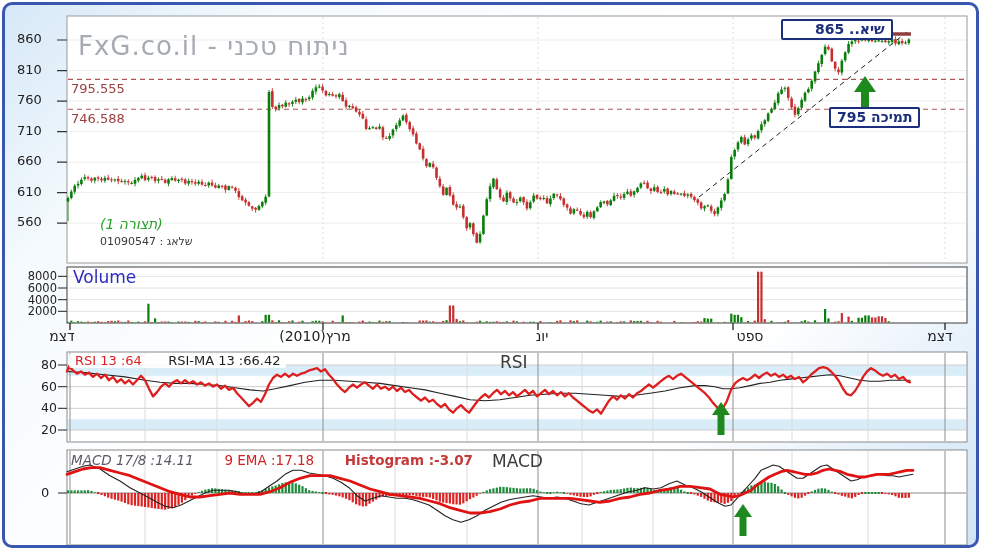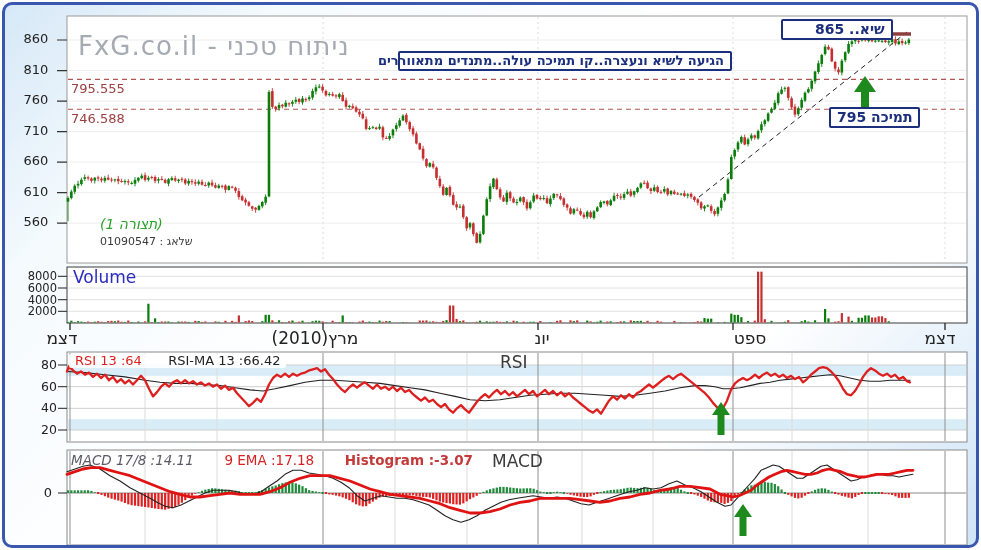--- a/index.html
+++ b/index.html
@@ -2,24 +2,24 @@
 <html><head>
 <meta charset="utf-8">
 <style>
   html,body{margin:0;padding:0;background:#fff;font-family:"DejaVu Sans",sans-serif;}
   #stage{position:relative;width:981px;height:550px;background:#fff;overflow:hidden;}
   #frame{position:absolute;left:2px;top:2px;width:971px;height:540px;border:3px solid #3a57b0;border-radius:10px;
          background:linear-gradient(135deg,#d6e8f7 0%,#f4fafd 18%,#ffffff 45%,#ffffff 72%,#cfe4f6 100%);overflow:hidden;}
   #chart-svg{position:absolute;left:0;top:0;}
   .lbl{position:absolute;white-space:nowrap;line-height:1.1;}
   .watermark{font-size:26px;color:#a6abb3;letter-spacing:1px;}
-  .ytick{font-size:13px;color:#222;text-align:center;}
+  .ytick{font-size:13px;color:#222;text-align:left;}
   .vtick{font-size:11.5px;color:#222;text-align:right;}
   .rtick{font-size:12.5px;color:#222;text-align:right;}
-  .month{font-size:17px;color:#222;text-align:center;width:90px;}
+  .month{font-size:14px;color:#222;text-align:center;width:90px;}
   .navy-box{border:2px solid #1b2f7d;background:#fff;color:#1b2f7d;font-weight:bold;
             font-size:13px;padding:1px 6px;border-radius:2px;text-align:center;}
   .lvl{font-size:13px;color:#9b4040;}
   .cfg{font-size:14px;color:#2ba32b;font-style:italic;}
   .sym{font-size:11px;color:#3a3a3a;}
   .voltitle{font-size:17px;color:#2b2bc0;}
   .legend-strip{background:rgba(255,255,255,.88);padding:0 6px;font-size:13px;border-radius:2px;}
   .paneltitle{font-size:17px;color:#3b3b3b;}
   .macd-leg{font-size:13.5px;}
 </style>
@@ -1145,21 +1145,20 @@
           <rect x="712.5" y="410" width="7" height="20" fill="#1e8a1e"></rect>
         </g>
         <g>
           <polygon points="738,499 729,512 747,512" fill="#1e8a1e"></polygon>
           <rect x="734.5" y="512" width="7" height="19" fill="#1e8a1e"></rect>
         </g>
       </svg>
 
     <div class="lbl watermark" style="left:73px;top:27px;" dir="ltr">FxG.co.il - ניתוח טכני</div>
 
-    <div class="lbl navy-box" style="left:393px;top:46px;width:318px;" dir="rtl">הגיעה לשיא ונעצרה..קו תמיכה עולה..מתנדים מתאווררים</div>
 
     <div class="lbl navy-box" style="left:776px;top:14px;font-size:14px;padding-left:32px;" dir="rtl">שיא.. 865</div>
 
     <div class="lbl navy-box" style="left:824px;top:102px;font-size:14px;" dir="rtl">תמיכה 795</div>
 
     <div class="lbl lvl" style="left:66px;top:77px;">795.555</div>
     <div class="lbl lvl" style="left:66px;top:107px;">746.588</div>
 
     <div class="lbl cfg" style="left:95px;top:212px;" dir="rtl">(תצורה 1)</div>
     <div class="lbl sym" style="left:95px;top:231px;" dir="rtl">שלאג : 01090547</div>

